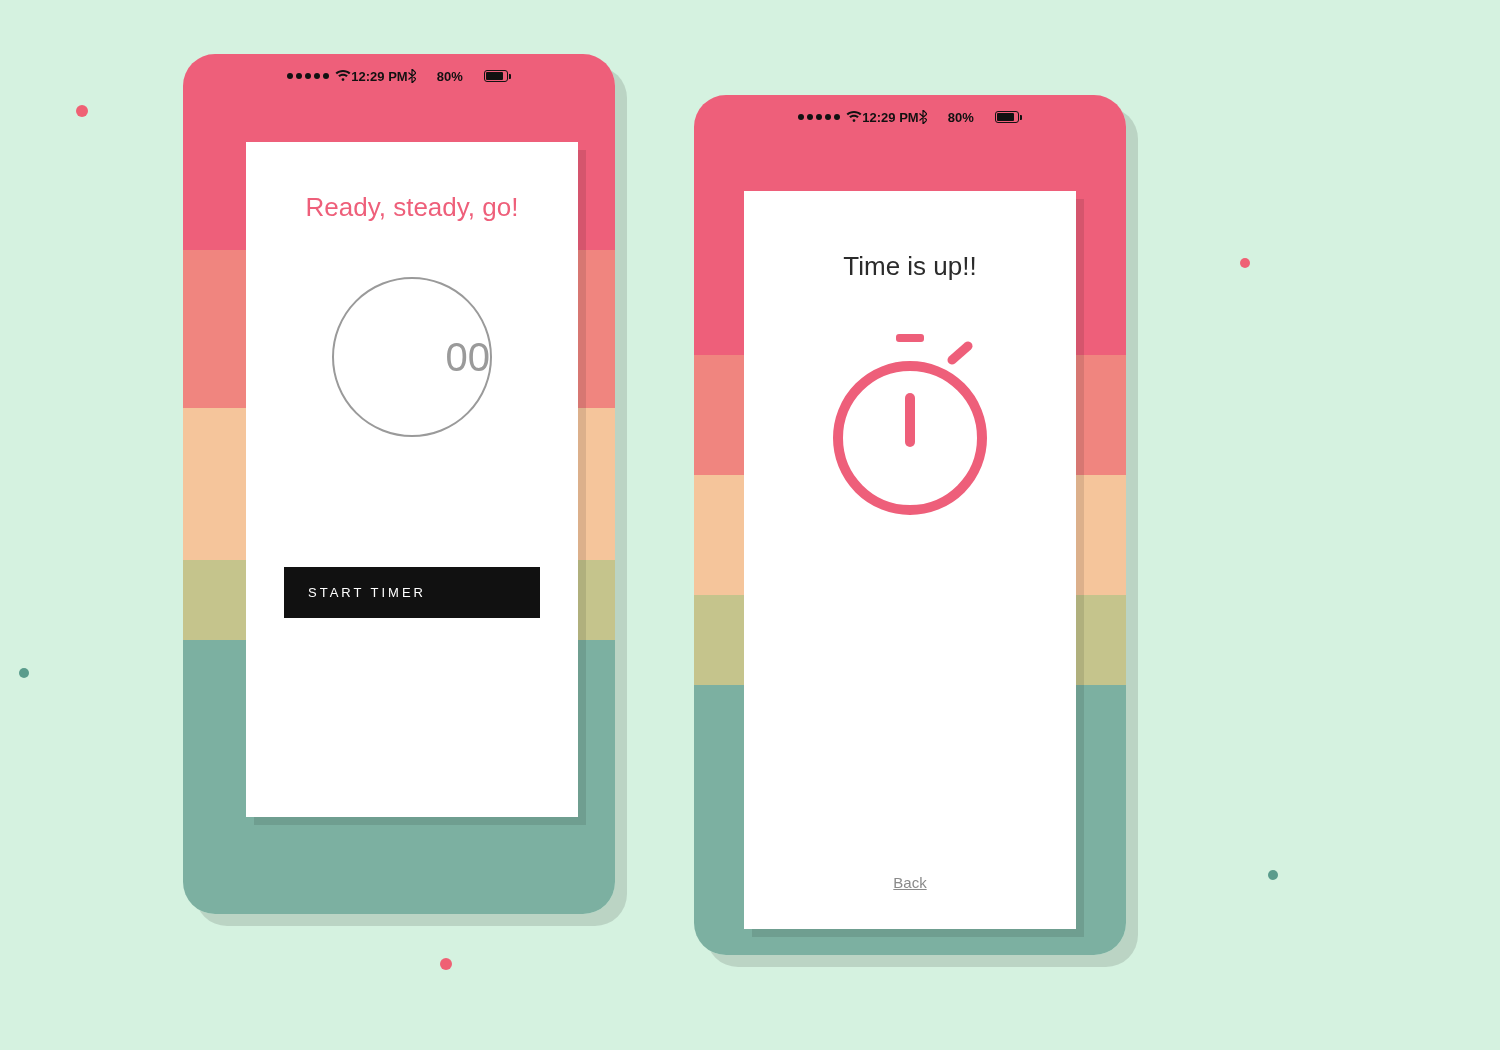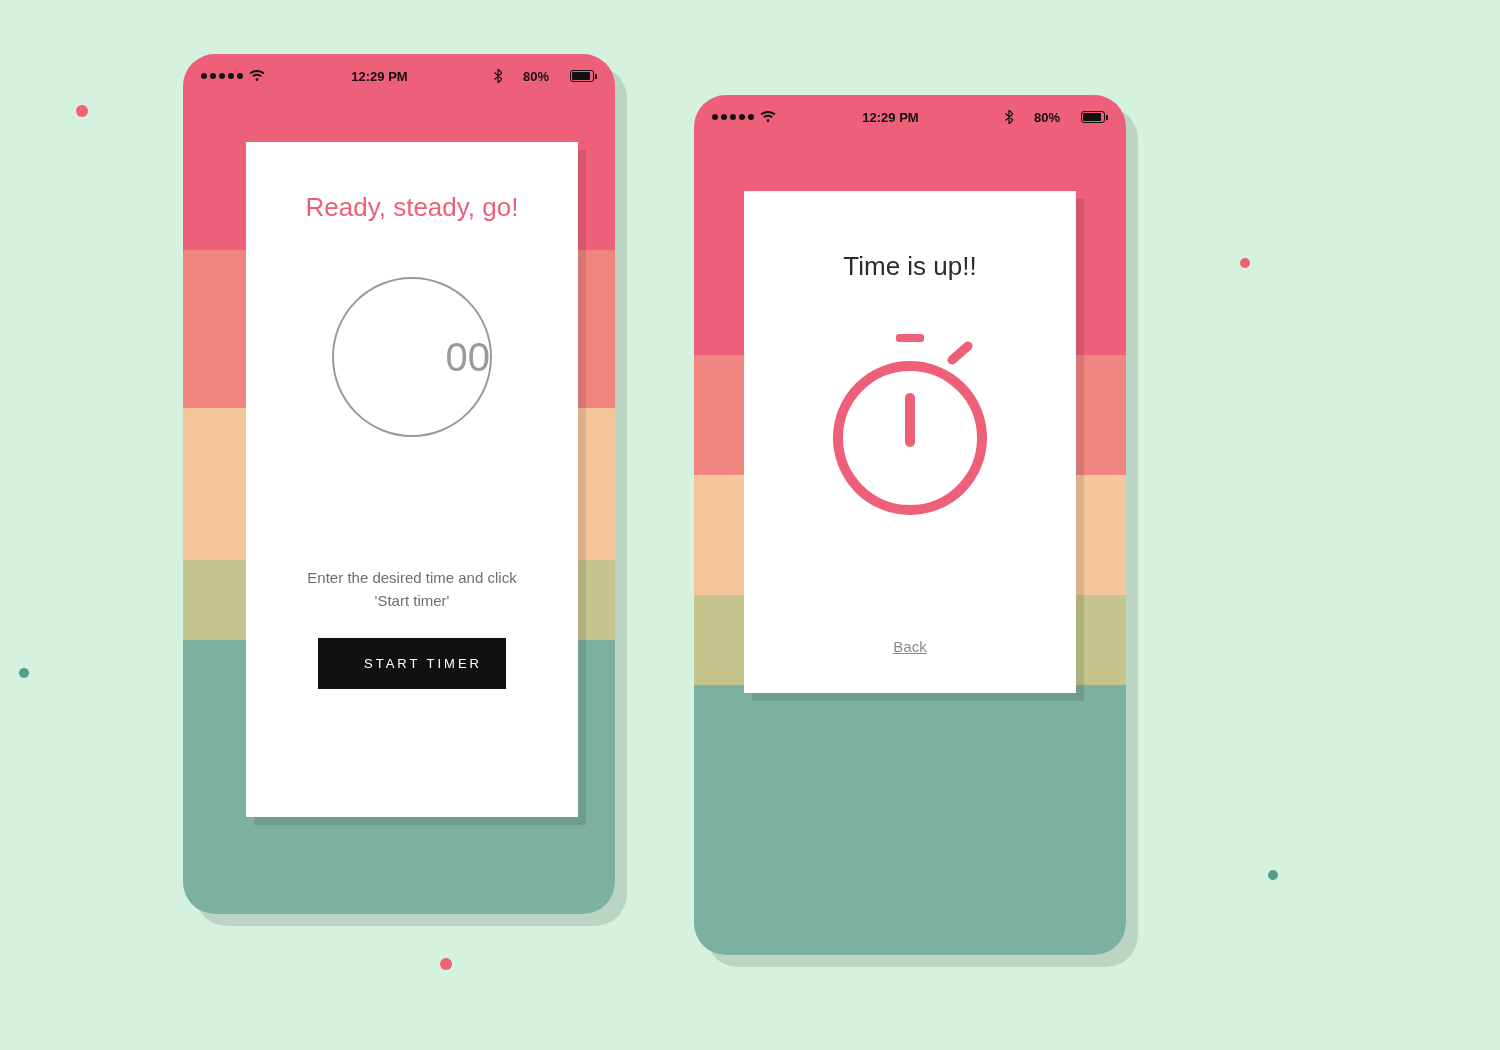--- a/index.html
+++ b/index.html
@@ -60,21 +60,21 @@
     .phone-right .band-4 { top: 500px; height: 90px; }
     .phone-right .band-5 { top: 590px; }
     .statusbar {
       position: absolute;
       top: 0;
       left: 0;
       right: 0;
       height: 44px;
       display: flex;
       align-items: center;
-      justify-content: space-between;
+      justify-content: center;
       padding: 0 18px;
       font-size: 13px;
       font-weight: 600;
       color: #111;
     }
     .statusbar .sb-left { display: flex; align-items: center; gap: 6px; }
     .statusbar .sb-right { display: flex; align-items: center; gap: 21px; }
     .carrier-dots { display: flex; gap: 3px; }
     .carrier-dots span { width: 6px; height: 6px; border-radius: 50%; background: #111; }
     .wifi-icon svg, .bt-icon svg { display: block; }
@@ -117,21 +117,21 @@
       height: 675px;
       padding: 50px 28px 34px;
       display: flex;
       flex-direction: column;
       align-items: center;
     }
     .card-right {
       top: 96px;
       left: 50px;
       width: 332px;
-      height: 502px;
+      height: 738px;
       padding: 60px 28px 30px;
       display: flex;
       flex-direction: column;
       align-items: center;
     }
     .card-title-pink {
       font-size: 26px;
       font-weight: 400;
       color: #ee5f7a;
       text-align: center;
@@ -168,22 +168,22 @@
       max-width: 240px;
     }
     .start-btn {
       background: #111;
       color: #fff;
       border: none;
       padding: 18px 24px;
       font-size: 13px;
       letter-spacing: 3px;
       font-weight: 400;
-      width: 188px;
-      text-align: right;
+      width: 256px;
+      text-align: left;
       cursor: pointer;
     }
     .stopwatch-wrap {
       margin-top: 0;
       display: flex;
       justify-content: center;
       flex: 1;
     }
     .back-link {
       font-size: 15px;
@@ -240,21 +240,20 @@
         <span class="battery-tip"></span>
       </span>
     </div>
   </div>
 
   <div class="card card-left">
     <div class="card-title-pink">Ready, steady, go!</div>
     <div class="circle-input">
       <span>00</span>
     </div>
-    <div class="helper-text">Enter the desired time and click 'Start timer'</div>
     <button class="start-btn">START TIMER</button>
   </div>
 </div>
 
 <div class="phone phone-right">
   <div class="band band-1"></div>
   <div class="band band-2"></div>
   <div class="band band-3"></div>
   <div class="band band-4"></div>
   <div class="band band-5"></div>

